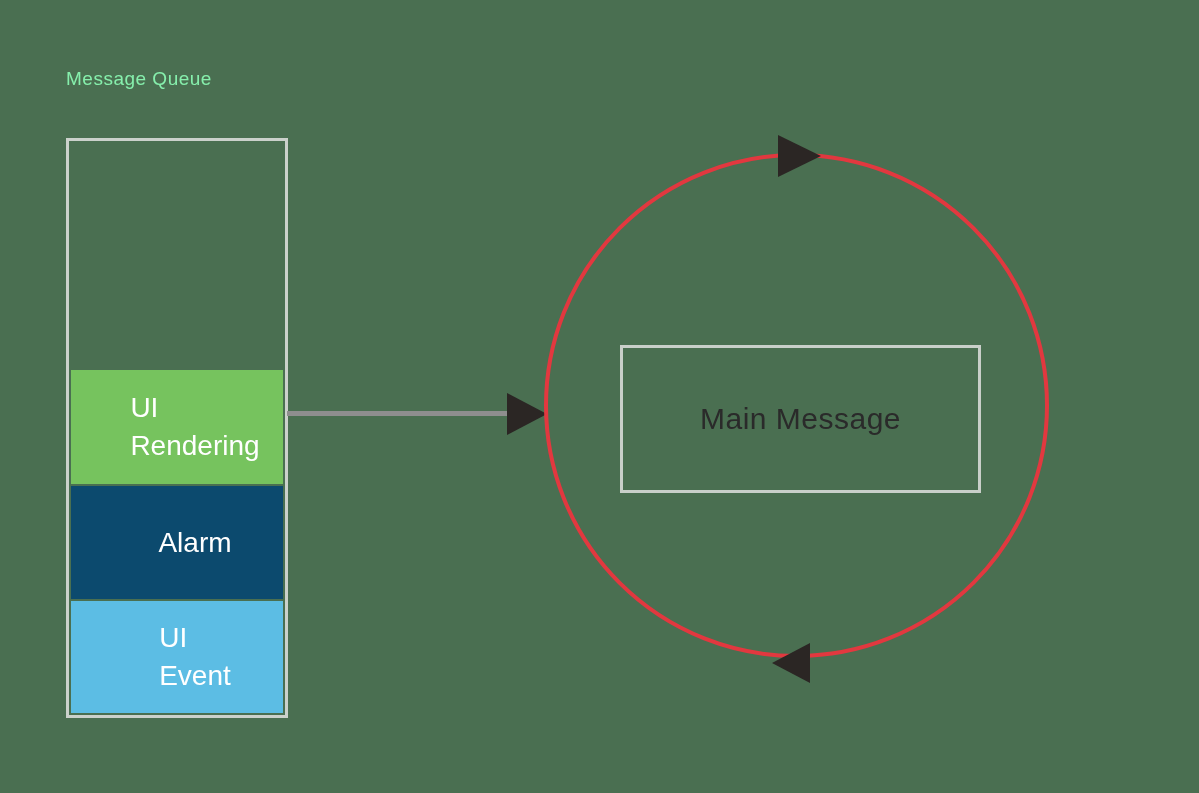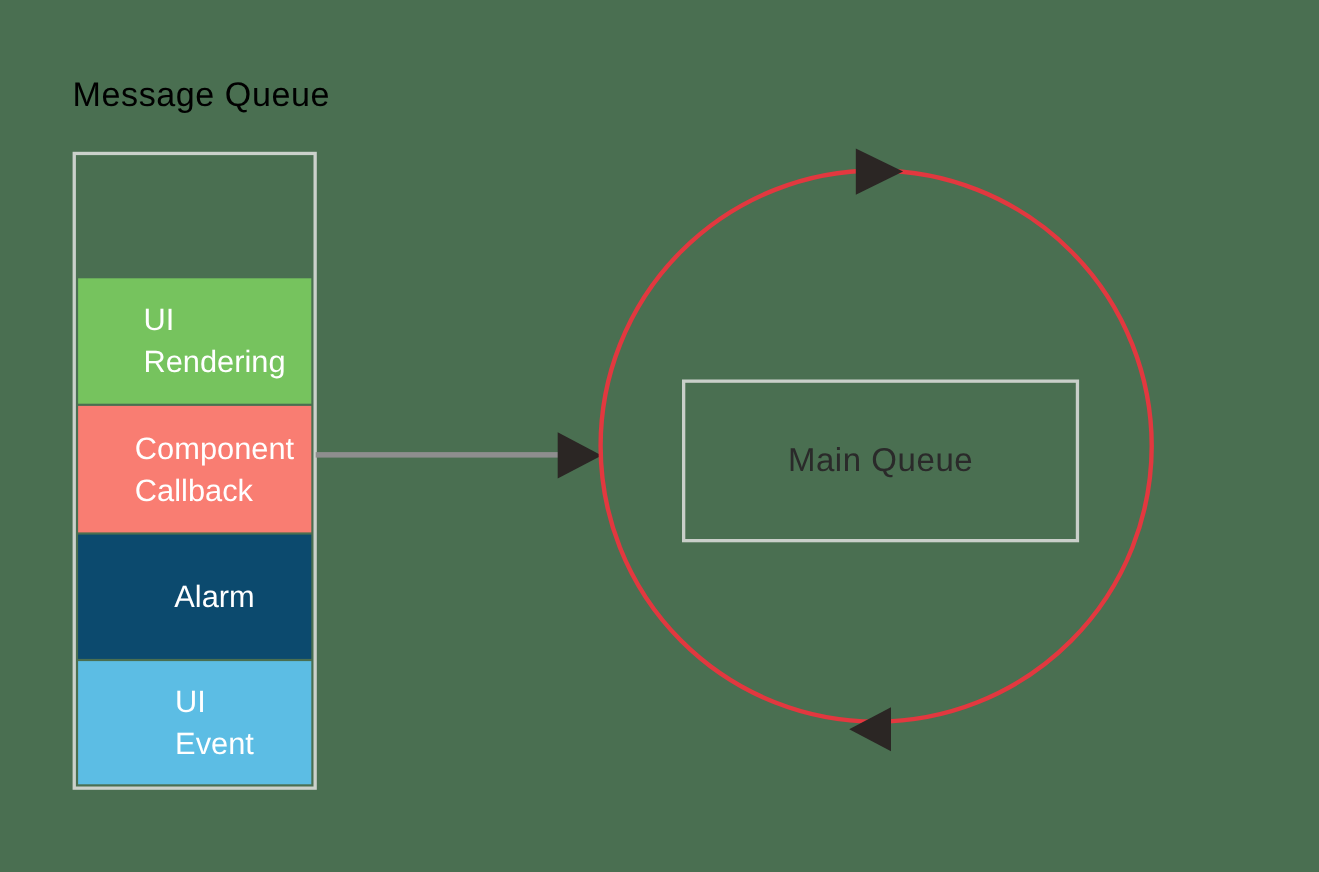--- a/index.html
+++ b/index.html
@@ -17,22 +17,22 @@
   .canvas {
     position: absolute;
     inset: 0;
   }
 
   
   .mq-title {
     position: absolute;
     left: 66px;
     top: 68px;
-    font-size: 31px;
-    color: #000000;
+    font-size: 19px;
+    color: #86efac;
     letter-spacing: 0.5px;
   }
 
   
   .queue-box {
     position: absolute;
     left: 66px;
     top: 138px;
     width: 222px;
     height: 580px;
@@ -141,31 +141,29 @@
 <body>
 
 <div class="canvas">
 
   <div class="mq-title">Message Queue</div>
 
   <div class="queue-box">
     <div class="queue-spacer"></div>
     <div class="queue-block qb-1" style="background: rgb(118, 195, 94);">UI
 Rendering</div>
-    <div class="queue-block qb-2" style="background: rgb(249, 125, 114);">Component
-Callback</div>
     <div class="queue-block qb-3" style="background: #0c4a6e;">Alarm</div>
     <div class="queue-block qb-4" style="background: rgb(92, 189, 228);">UI
 Event</div>
   </div>
 
   <div class="connector-line"></div>
   <div class="connector-arrowhead"></div>
 
   <div class="loop-circle"></div>
   <div class="loop-arrow-top"></div>
   <div class="loop-arrow-bottom"></div>
 
   <div class="main-thread-box">
-    <span class="main-thread-label">Main Queue</span>
+    <span class="main-thread-label">Main Message</span>
   </div>
 
 </div>
 
 </body></html>

